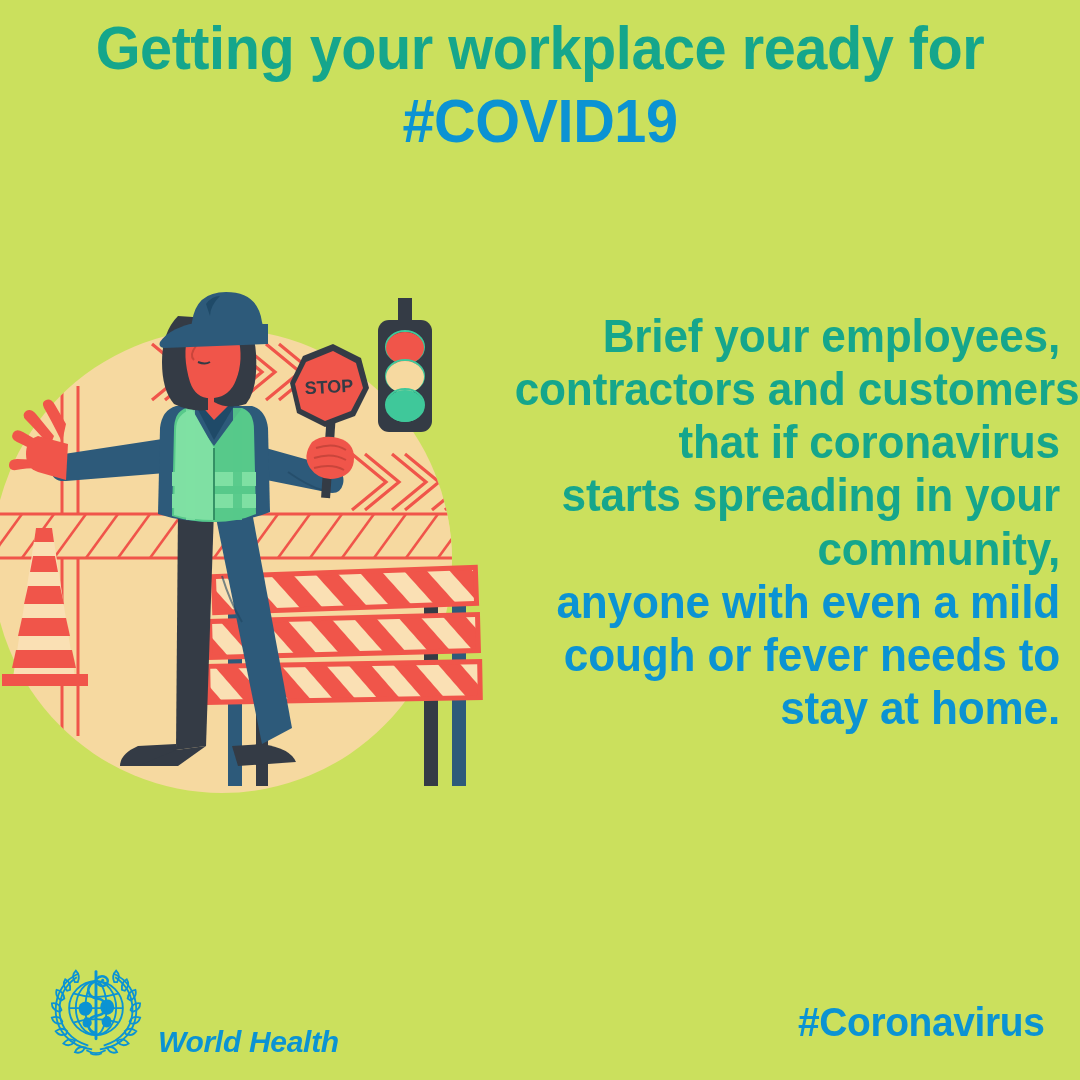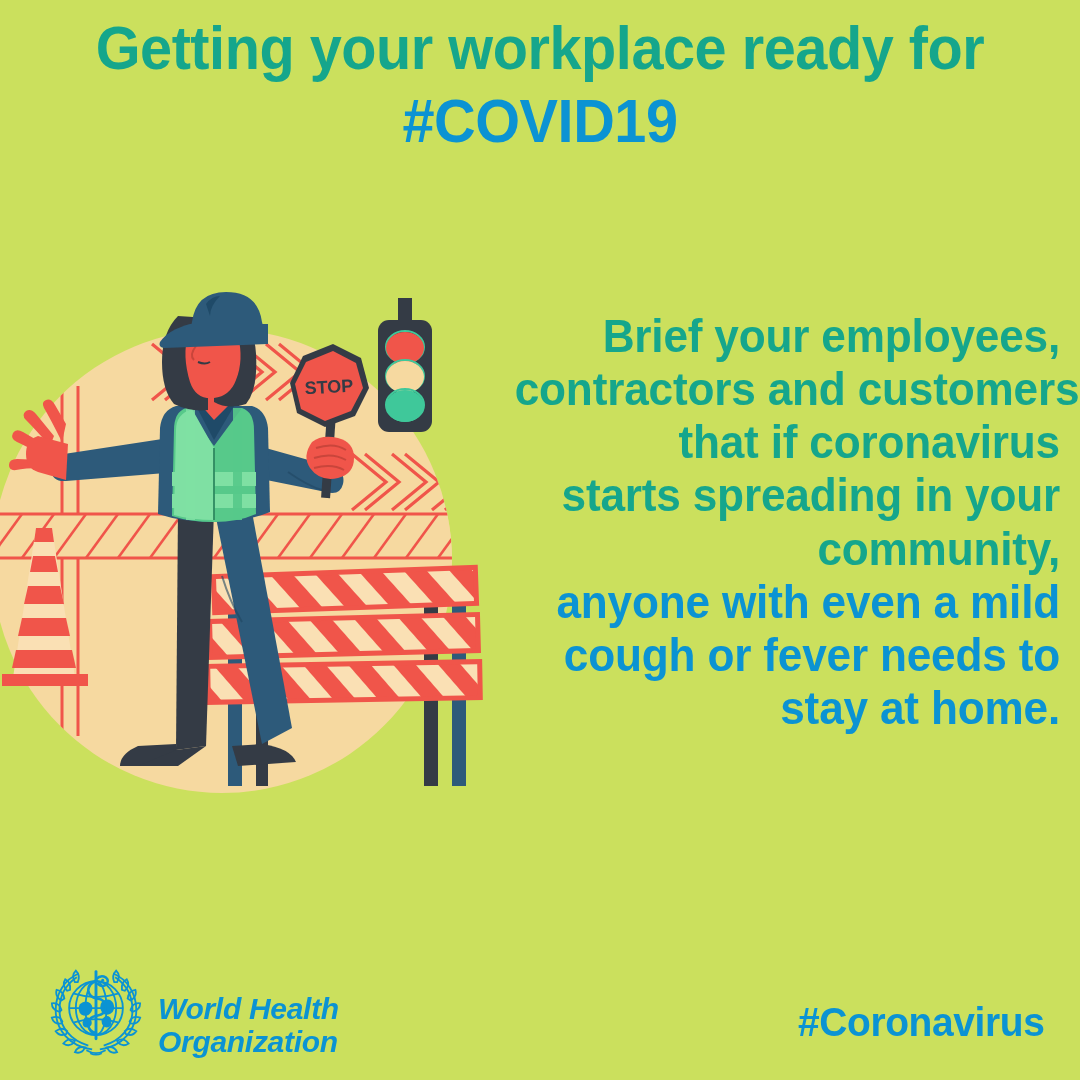--- a/index.html
+++ b/index.html
@@ -340,19 +340,18 @@
         <line x1="50" y1="10" x2="50" y2="80"></line>
       </g>
       <g stroke="#0b93d3" stroke-width="2.6" fill="none" stroke-linecap="round">
         <path d="M50 20 q-9 3 -8 10 q1 7 9 8 q9 1 9 9 q0 8 -9 9 q-9 1 -9 9 q0 7 8 9"></path>
         <path d="M50 18 q5 -5 10 -2 q4 3 1 7 q-4 4 -9 0"></path>
       </g>
       <circle cx="57" cy="19" r="1.5" fill="#0b93d3"></circle>
     </svg>
     <div class="who-words">
       <span>World Health</span>
-      <span>Organization</span>
     </div>
   </div>
 
   <div class="hashtag">#Coronavirus</div>
 
 </div>
 
 </body></html>

